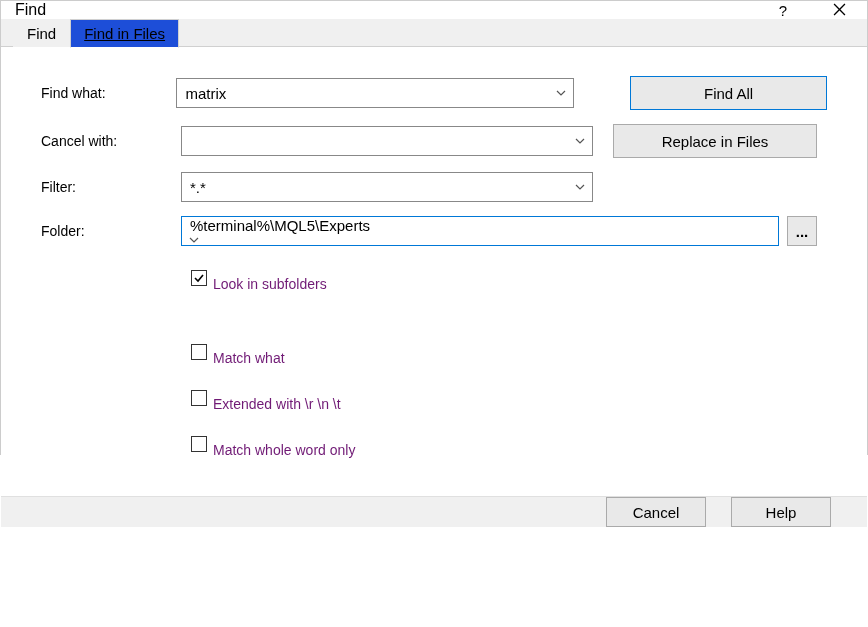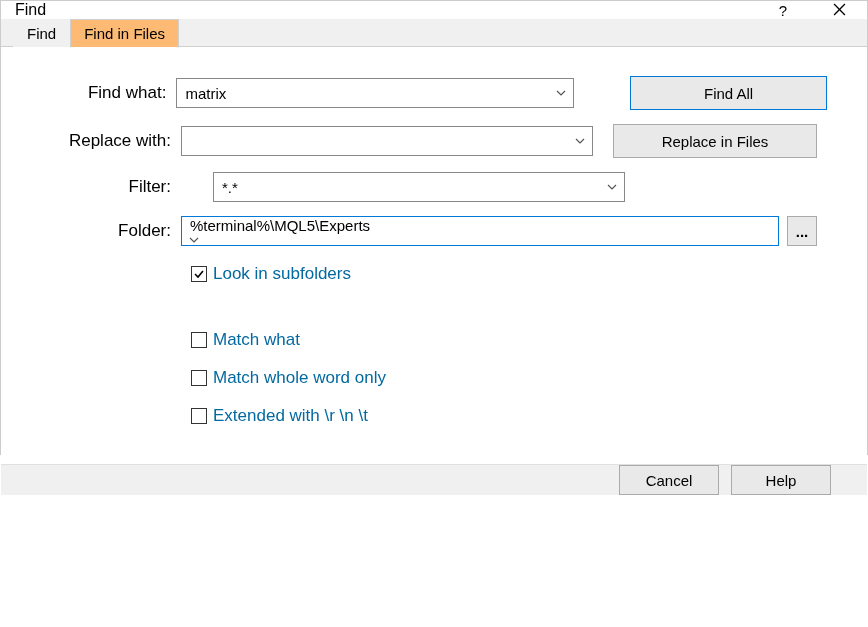--- a/index.html
+++ b/index.html
@@ -76,40 +76,40 @@
       font-size: 15px;
       color: #000;
       border: 1px solid transparent;
       border-bottom: none;
       position: relative;
       z-index: 2;
       background: #f0f0f0;
       cursor: default;
     }
     .tab.active {
-      background: #fdba74;
+      background: #1d4ed8;
       border: 1px solid #d0d0d0;
       border-bottom: 1px solid #ffffff;
       margin-bottom: -1px;
+      text-decoration: underline;
     }
     .content {
       flex: 1;
       padding: 28px 40px 20px 40px;
       background: #ffffff;
     }
     .form-row {
       display: flex;
       align-items: center;
       margin-bottom: 14px;
     }
     .form-label {
       width: 140px;
-      text-align: right;
       padding-right: 10px;
-      font-size: 17px;
+      font-size: 14px;
       color: #000;
     }
     .combo {
       position: relative;
       height: 30px;
       border: 1px solid #888888;
       background: #ffffff;
       display: flex;
       align-items: flex-start;
     }
@@ -179,46 +179,46 @@
       background: #fff;
     }
     .checkbox.checked svg {
       display: block;
     }
     .checkbox svg {
       display: none;
       stroke: #000;
     }
     .checkbox-label {
-      font-size: 17px;
-      color: #0369a1;
+      font-size: 14px;
+      color: #701a75;
+      margin-top: 12px;
     }
     .footer {
       height: 60px;
       background: #f0f0f0;
       border-top: 1px solid #e0e0e0;
       display: flex;
       align-items: center;
       justify-content: flex-end;
       padding-right: 36px;
-      gap: 12px;
+      gap: 25px;
     }
     .footer-btn {
       width: 100px;
       height: 30px;
       border: 1px solid #aaaaaa;
       background: #e9e9e9;
       font-size: 15px;
       font-family: inherit;
       display: flex;
       align-items: center;
       justify-content: center;
     }
     .gap-top {
-      gap: 32px;
     }
   </style>
 </head>
 <body>
 
 <div class="window">
 
   <div class="titlebar">
     <span class="titlebar-title">Find</span>
     <div class="titlebar-buttons">
@@ -251,21 +251,21 @@
           <svg width="10" height="6" viewBox="0 0 10 6" fill="none" stroke-width="1.2">
               <polyline points="1,1 5,5 9,1"></polyline>
             </svg>
         </div>
       </div>
       <div style="width:20px;"></div>
       <div class="action-btn primary" style="width:204px;margin-left:37px;">Find All</div>
     </div>
 
     <div class="form-row">
-      <div class="form-label">Replace with:</div>
+      <div class="form-label">Cancel with:</div>
       <div class="combo" style="width:412px;">
         <input class="combo-input" value="" style="">
         <div class="combo-arrow">
           <svg width="10" height="6" viewBox="0 0 10 6" fill="none" stroke-width="1.2">
               <polyline points="1,1 5,5 9,1"></polyline>
             </svg>
         </div>
       </div>
       <div style="width:20px;"></div>
       <div class="action-btn" style="width:204px;">Replace in Files</div>
@@ -309,28 +309,28 @@
       <div class="checkbox">
         
       </div>
       <span class="checkbox-label">Match what</span>
     </div>
 
     <div class="checkbox-row">
       <div class="checkbox">
         
       </div>
-      <span class="checkbox-label">Match whole word only</span>
+      <span class="checkbox-label">Extended with \r \n \t</span>
     </div>
 
     <div class="checkbox-row">
       <div class="checkbox">
         
       </div>
-      <span class="checkbox-label">Extended with \r \n \t</span>
+      <span class="checkbox-label">Match whole word only</span>
     </div>
 
   </div>
 
   <div class="footer">
     <div class="footer-btn">Cancel</div>
     <div class="footer-btn">Help</div>
   </div>
 
 </div>

